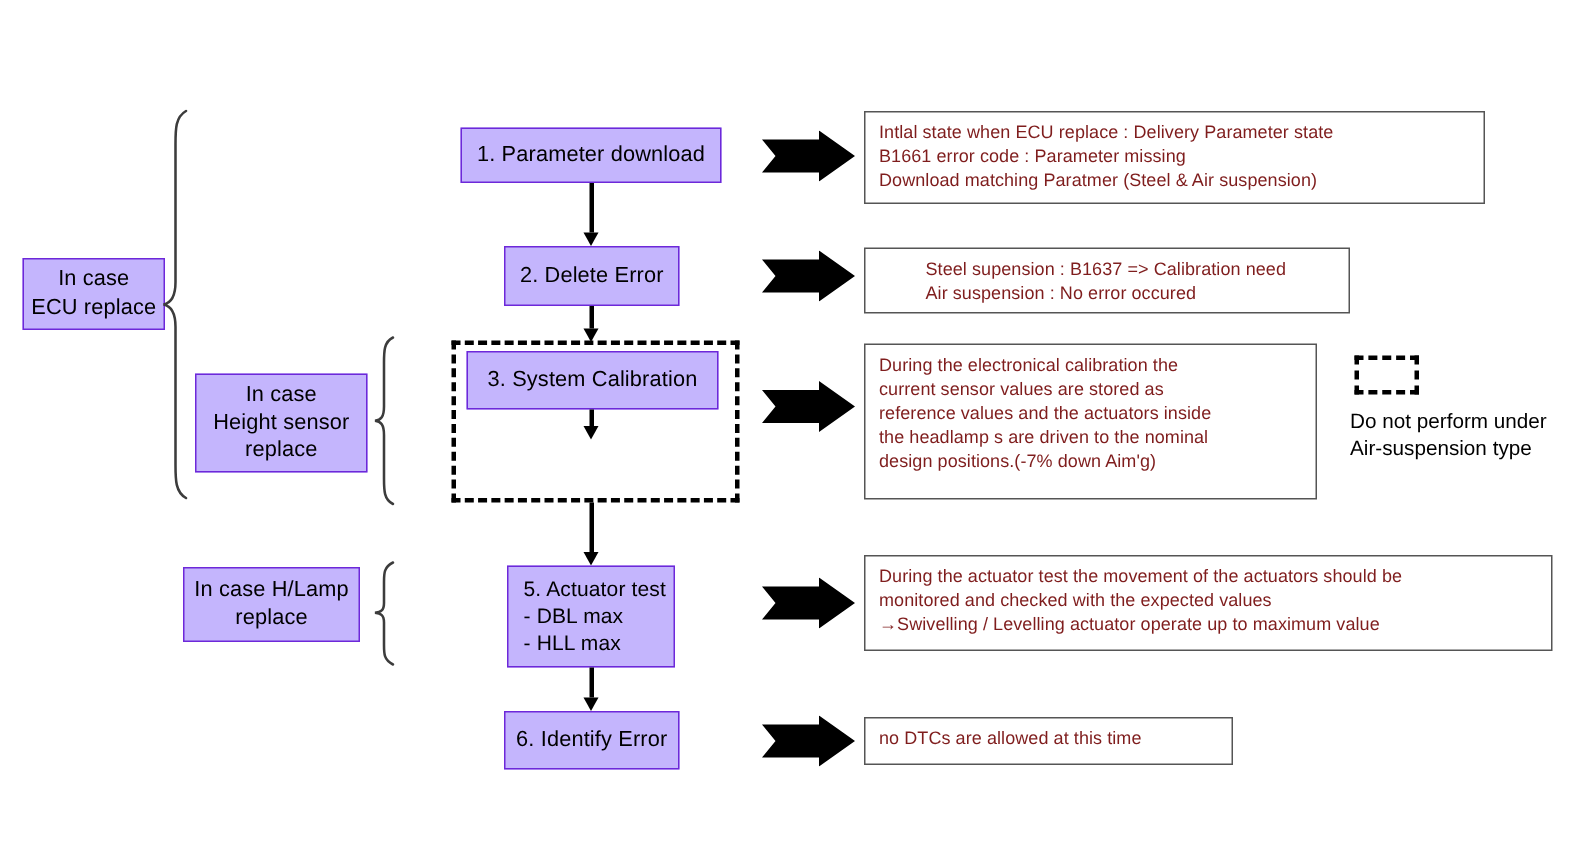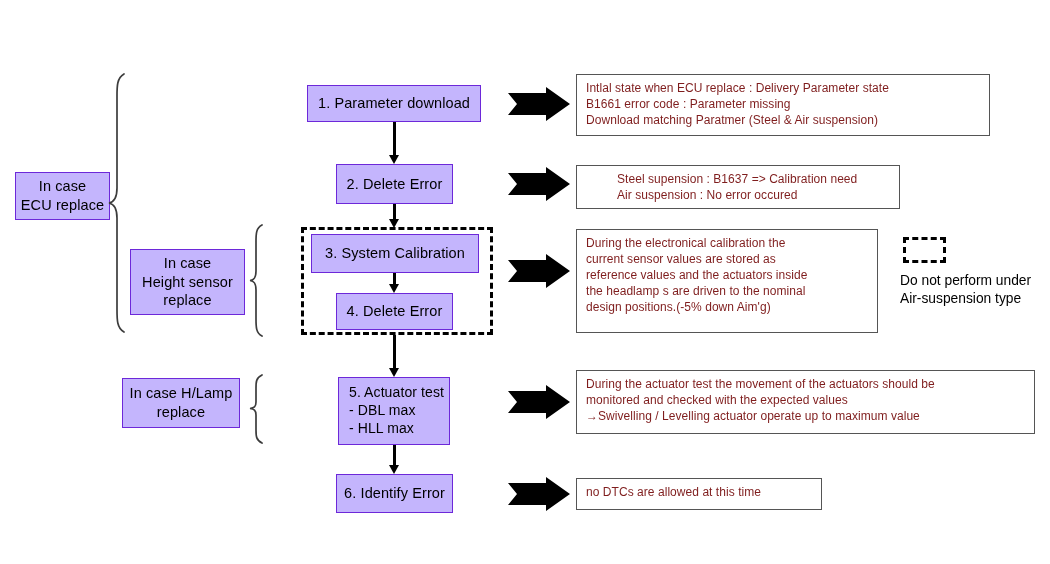--- a/index.html
+++ b/index.html
@@ -155,21 +155,20 @@
 
   <div class="dashed-group" style="left:301px; top:227px; width:192px; height:108px;"></div>
 
   <div class="box" style="left:311px; top:234px; width:168px; height:39px;">3. System Calibration</div>
 
   <div class="connector" style="left:336px; top:273px; width:116px; height:20px;">
     <div class="stem" style="height:11px;"></div>
     <div class="head"></div>
   </div>
 
-  <div class="box" style="left:336px; top:293px; width:117px; height:37px;">4. Delete Error</div>
 
   <div class="connector" style="left:336px; top:335px; width:116px; height:42px;">
     <div class="stem" style="height:33px;"></div>
     <div class="head"></div>
   </div>
 
   <div class="box left-text" style="left:338px; top:377px; width:112px; height:68px; white-space:pre-line; font-size:14px;">5. Actuator test
  - DBL max
  - HLL max</div>
 
@@ -214,21 +213,21 @@
 B1661 error code : Parameter missing
 Download  matching Paratmer  (Steel &amp; Air suspension)</div>
 
   <div class="note" style="left:576px; top:165px; width:324px; height:44px;padding-left:40px;">Steel supension : B1637 =&gt; Calibration need
 Air suspension : No error occured</div>
 
   <div class="note" style="left:576px; top:229px; width:302px; height:104px;">During the electronical calibration the
 current sensor values are stored as
 reference values and the actuators inside
 the headlamp s are driven to the nominal
-design positions.(-5% down Aim'g)</div>
+design positions.(-7% down Aim'g)</div>
 
   <div class="note" style="left:576px; top:370px; width:459px; height:64px;">During the actuator test the movement of the actuators should be
 monitored and checked with the expected values
 →Swivelling / Levelling actuator operate up to maximum value</div>
 
   <div class="note" style="left:576px; top:478px; width:246px; height:32px;">no DTCs are allowed at this  time</div>
 
   <div class="dashed-swatch" style="left:903px; top:237px; width:43px; height:26px;"></div>
 
   <div class="legend-caption" style="left:900px; top:272px; width:150px;">Do not perform under

